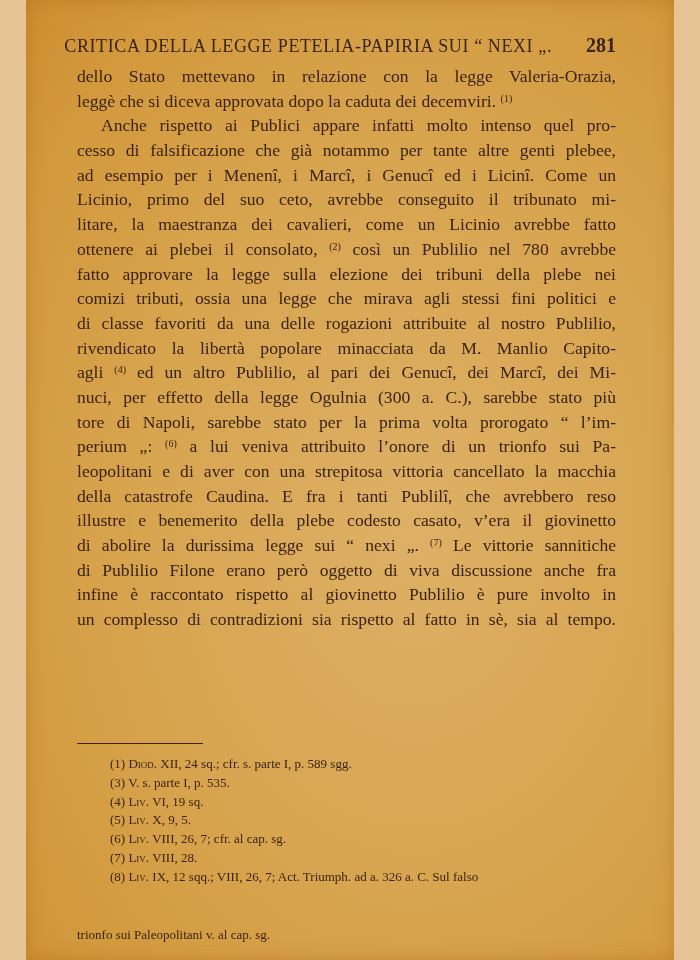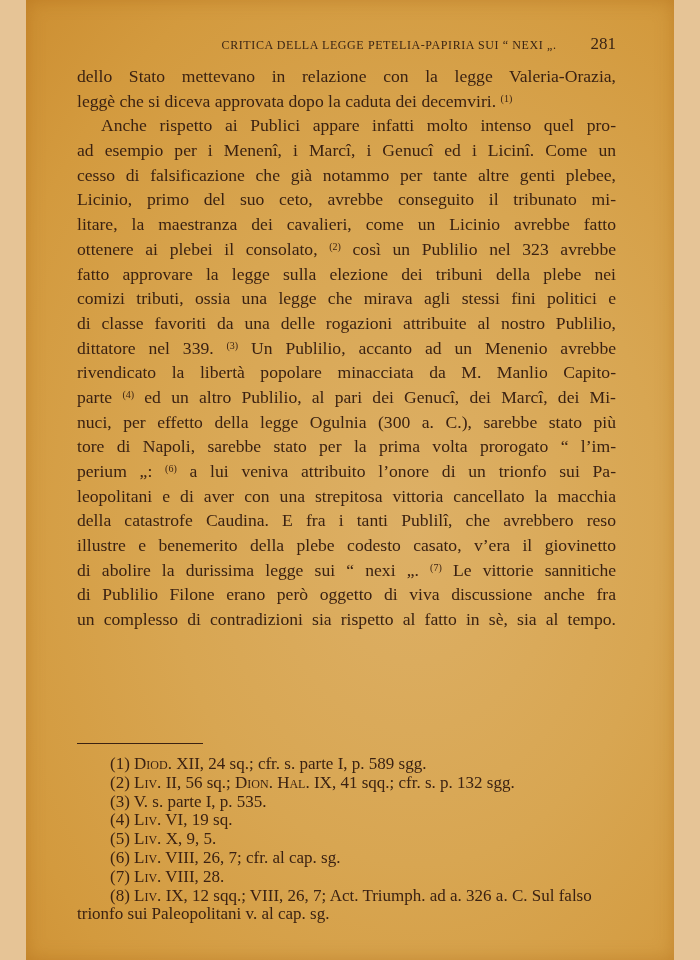--- a/index.html
+++ b/index.html
@@ -12,86 +12,85 @@
     position:absolute; left:26px; top:0; width:648px; height:960px;
     background: radial-gradient(ellipse at 60% 55%, #ddb066 0%, #d8a652 45%, #d39a3e 80%, #cd8f32 100%);
     box-shadow: inset 0 0 18px rgba(160,90,10,0.35);
   }
   .running-head {
     position:absolute; left:0; top:34px; width:590px;
     text-align:right;
     color:#3a2414;
   }
   .rh-title {
-    font-size:12px; letter-spacing:0.6px; text-transform:uppercase;
+    font-size:18px; letter-spacing:0.6px; text-transform:uppercase;
     font-variant:small-caps;
     margin-right:30px;
   }
-  .rh-page { font-size:17px; }
+  .rh-page { font-size:20px;font-weight:bold; }
   .body-text {
     position:absolute; left:51px; top:64px; width:539px;
     color:#3b2212;
     font-size:17.6px; line-height:24.7px;
   }
   .line { white-space:nowrap; text-align:justify; text-align-last:justify; height:24.7px; }
   .line.last { text-align-last:left; }
   .line.indent { padding-left:24px; }
   sup { font-size:10px; vertical-align:5px; line-height:0; }
   .rule {
     position:absolute; left:51px; top:743px; width:126px; height:1px; background:#3b2212;
   }
   .notes {
     position:absolute; left:51px; top:755px; width:539px;
-    color:#3b2212; font-size:17px; line-height:18.8px;
+    color:#3b2212; font-size:13px; line-height:18.8px;
   }
   .note { white-space:nowrap; padding-left:33px; }
-  .note.cont { padding-left:0; }
+  .note.cont { padding-left:0;margin-top:39px; }
   .sc { font-variant:small-caps; }
   .it { }
 </style>
 </head>
 <body>
 
 <div class="page">
   <div class="running-head">
     <span class="rh-title">Critica della legge Petelia-Papiria sui “ nexi „.</span>
     <span class="rh-page">281</span>
   </div>
 
   <div class="body-text">
     <div class="line"><span>dello Stato mettevano in relazione con la legge Valeria-Orazia,</span></div>
     <div class="line last"><span>leggè che si diceva approvata dopo la caduta dei decemviri.</span> <sup>(1)</sup></div>
     <div class="line indent"><span>Anche rispetto ai Publici appare infatti molto intenso quel pro-</span></div>
+    <div class="line"><span>cesso di falsificazione che già notammo per tante altre genti plebee,</span></div>
     <div class="line"><span>ad esempio per i Menenî, i Marcî, i Genucî ed i Licinî. Come un</span></div>
-    <div class="line"><span>cesso di falsificazione che già notammo per tante altre genti plebee,</span></div>
     <div class="line"><span>Licinio, primo del suo ceto, avrebbe conseguito il tribunato mi-</span></div>
     <div class="line"><span>litare, la maestranza dei cavalieri, come un Licinio avrebbe fatto</span></div>
-    <div class="line"><span>ottenere ai plebei il consolato,</span> <sup>(2)</sup> <span>così un Publilio nel 323 avrebbe</span></div>
+    <div class="line"><span>ottenere ai plebei il consolato,</span> <sup>(2)</sup> <span>così un Publilio nel 780 avrebbe</span></div>
     <div class="line"><span>fatto approvare la legge sulla elezione dei tribuni della plebe nei</span></div>
     <div class="line"><span>comizi tributi, ossia una legge che mirava agli stessi fini politici e</span></div>
     <div class="line"><span>di classe favoriti da una delle rogazioni attribuite al nostro Publilio,</span></div>
-    <div class="line"><span>dittatore nel 339.</span> <sup>(3)</sup> <span>Un Publilio, accanto ad un Menenio avrebbe</span></div>
     <div class="line"><span>rivendicato la libertà popolare minacciata da M. Manlio Capito-</span></div>
-    <div class="line"><span>parte</span> <sup>(4)</sup> <span>ed un altro Publilio, al pari dei Genucî, dei Marcî, dei Mi-</span></div>
+    <div class="line"><span>agli</span> <sup>(4)</sup> <span>ed un altro Publilio, al pari dei Genucî, dei Marcî, dei Mi-</span></div>
     <div class="line"><span>nuci, per effetto della legge Ogulnia (300 a. C.), sarebbe stato più</span></div>
     <div class="line"><span>tore di Napoli, sarebbe stato per la prima volta prorogato “ l’im-</span></div>
     <div class="line"><span>perium „:</span> <sup>(6)</sup> <span>a lui veniva attribuito l’onore di un trionfo sui Pa-</span></div>
     <div class="line"><span>leopolitani e di aver con una strepitosa vittoria cancellato la macchia</span></div>
     <div class="line"><span>della catastrofe Caudina. E fra i tanti Publilî, che avrebbero reso</span></div>
     <div class="line"><span>illustre e benemerito della plebe codesto casato, v’era il giovinetto</span></div>
     <div class="line"><span>di abolire la durissima legge sui “ nexi „.</span> <sup>(7)</sup> <span>Le vittorie sannitiche</span></div>
     <div class="line"><span>di Publilio Filone erano però oggetto di viva discussione anche fra</span></div>
+    <div class="line"><span>infine è raccontato rispetto al giovinetto Publilio è pure involto in</span></div>
     <div class="line"><span>un complesso di contradizioni sia rispetto al fatto in sè, sia al tempo.</span></div>
   </div>
 
   <div class="rule"></div>
 
   <div class="notes">
     <div class="note"><span>(1)</span> <span class="sc">Diod.</span> <span>XII, 24 sq.; cfr. s. parte I, p. 589 sgg.</span></div>
-    <div class="note"><span>(2)</span> <span class="sc">Liv.</span> <span>II, 56 sq.;</span> <span class="sc">Dion. Hal.</span> <span>IX, 41 sqq.; cfr. s. p. 132 sgg.</span></div>
     <div class="note"><span>(3)</span> <span>V. s. parte I, p. 535.</span></div>
     <div class="note"><span>(4)</span> <span class="sc">Liv.</span> <span>VI, 19 sq.</span></div>
     <div class="note"><span>(5)</span> <span class="sc">Liv.</span> <span>X, 9, 5.</span></div>
     <div class="note"><span>(6)</span> <span class="sc">Liv.</span> <span>VIII, 26, 7; cfr. al cap. sg.</span></div>
     <div class="note"><span>(7)</span> <span class="sc">Liv.</span> <span>VIII, 28.</span></div>
     <div class="note"><span>(8)</span> <span class="sc">Liv.</span> <span>IX, 12 sqq.; VIII, 26, 7;</span> <span class="it">Act. Triumph.</span> <span>ad a. 326 a. C. Sul falso</span></div>
     <div class="note cont"><span>trionfo sui Paleopolitani v. al cap. sg.</span></div>
   </div>
 </div>
 

